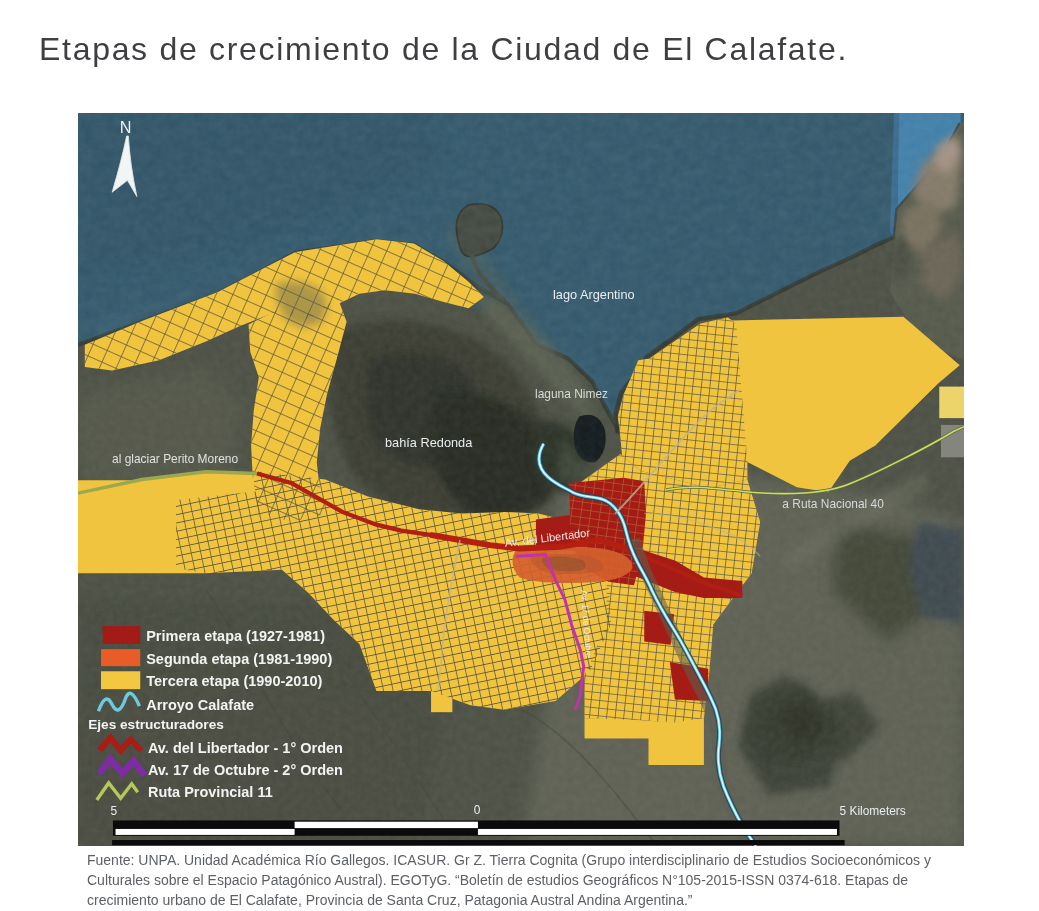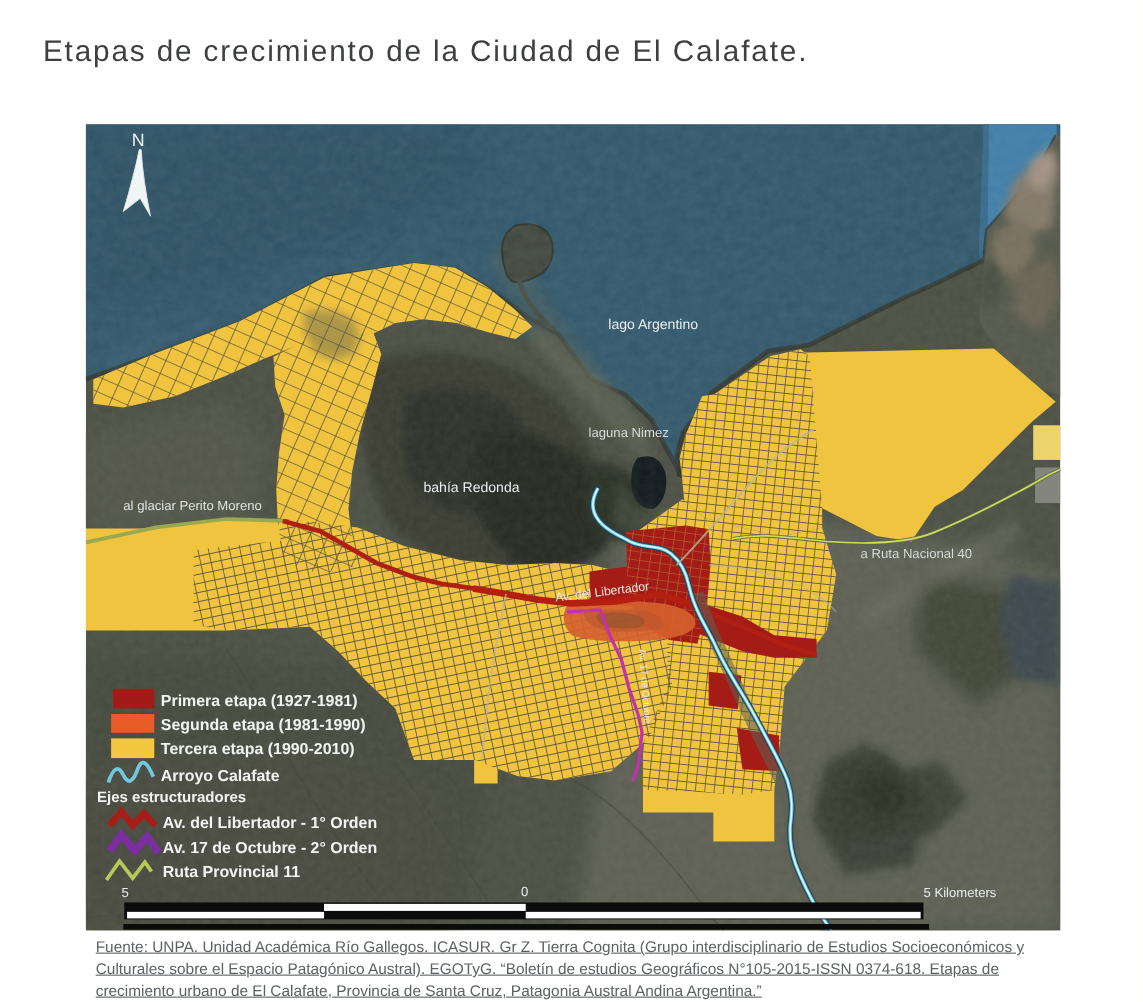--- a/index.html
+++ b/index.html
@@ -1,19 +1,19 @@
 <!DOCTYPE html>
 <html><head>
 <meta charset="utf-8">
 <style>
   html,body{margin:0;padding:0;background:#ffffff;width:1039px;height:911px;overflow:hidden;}
   body{font-family:"Liberation Sans", sans-serif;position:relative;}
-  .title{position:absolute;left:39px;top:31px;font-size:27px;color:#3d3f42;letter-spacing:1.7px;}
+  .title{position:absolute;left:39px;top:31px;font-size:32px;color:#3d3f42;letter-spacing:1.7px;}
   .mapbox{position:absolute;left:78px;top:113px;width:886px;height:733px;}
-  .caption{position:absolute;left:87px;top:850px;width:910px;font-size:14px;line-height:20px;color:#5d6165;text-decoration:underline;}
+  .caption{position:absolute;left:87px;top:850px;width:910px;font-size:14px;line-height:20px;color:#5d6165;}
 </style>
 </head>
 <body>
 
 <div class="title">Etapas de crecimiento de la Ciudad de El Calafate.</div>
 
 <div class="mapbox">
 <svg width="886" height="733" viewBox="0 0 1039 860" preserveAspectRatio="none" xmlns="http://www.w3.org/2000/svg" xmlns:xlink="http://www.w3.org/1999/xlink">
 <defs>
   <pattern id="grid1" width="18" height="15" patternUnits="userSpaceOnUse" patternTransform="rotate(24)">

